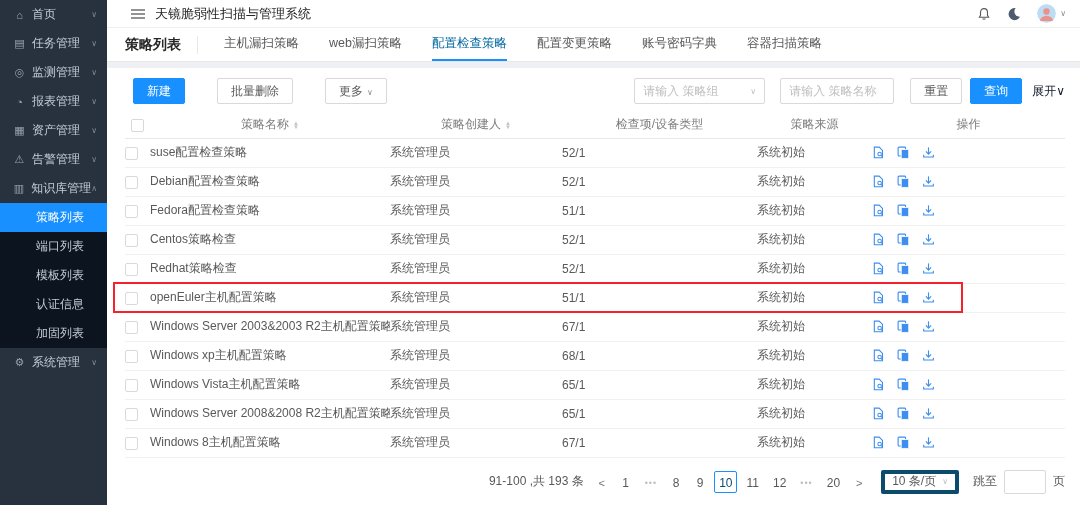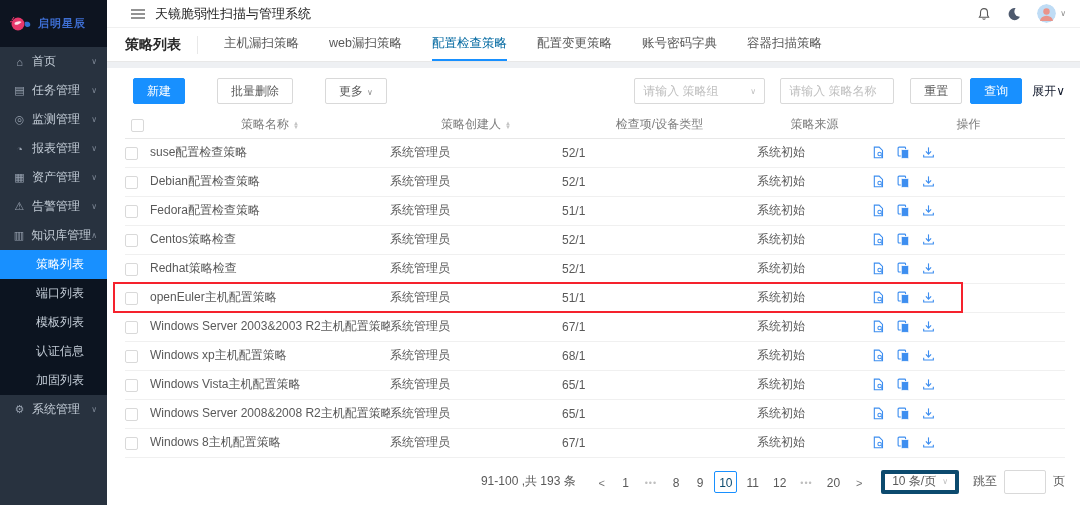--- a/index.html
+++ b/index.html
@@ -55,48 +55,39 @@
   th { font-size:12px; color:#7d7d7d; font-weight:normal; text-align:center; height:26px; border-bottom:1px solid #e8e8e8; white-space:nowrap; }
   td { font-size:12px; color:#595959; height:29px; border-bottom:1px solid #f0f0f0; white-space:nowrap; overflow:hidden; }
   .cbx { width:13px; height:13px; border:1px solid #d9d9d9; border-radius:2px; background:#fff; display:inline-block; vertical-align:middle; cursor:pointer; }
   .sorter { display:inline-flex; flex-direction:column; vertical-align:middle; margin-left:4px; line-height:4px; cursor:pointer; }
   .sorter span { font-size:6px; color:#c5c5c5; }
   .ops { display:flex; gap:12px; align-items:center; }
   .op { cursor:pointer; display:inline-flex; }
 
   
   .pagination { display:flex; justify-content:flex-end; align-items:center; padding:12px 15px 0 0; font-size:12px; color:#595959; gap:4px; }
-  .pg-total { margin-right:12px; white-space:nowrap; }
+  .pg-total { margin-right:4px; white-space:nowrap; }
   .pg-item { min-width:20px; height:22px; line-height:22px; text-align:center; padding:0 4px; cursor:pointer; border:1px solid transparent; border-radius:2px; }
   .pg-item.active { border-color:#1890ff; color:#0c4a6e; }
   .pg-item.ellipsis { color:#bfbfbf; letter-spacing:1px; font-size:9px; }
   .pg-item.nav { color:#737373; font-size:11px; }
   .pg-size { border:4px solid #0c4a6e; border-radius:2px; height:24px; display:flex; align-items:center; padding:0 7px; margin-left:8px; cursor:pointer; gap:6px; white-space:nowrap; }
   .pg-size .schev { font-size:8px; color:#bfbfbf; }
   .pg-jump { display:flex; align-items:center; gap:7px; margin-left:10px; white-space:nowrap; }
   .pg-jump input { width:42px; height:24px; border:1px solid #d9d9d9; border-radius:2px; outline:none; padding:0 4px; font-size:12px; }
 
   
   .red-box { position:absolute; left:113px; top:282px; width:850px; height:31px; border:2px solid #f5222d; pointer-events:none; z-index:5; }
 </style>
 </head>
 <body>
 
 <div class="app">
 
   <aside class="sidebar">
-    <div class="logo">
-      <svg width="24" height="20" viewBox="0 0 24 20">
-        <path d="M3 6 L5 3 M1 8 L3 7" stroke="#e8376b" stroke-width="1" fill="none"></path>
-        <circle cx="9" cy="10" r="6.5" fill="#e8376b"></circle>
-        <path d="M5.5 9 C7 7.5 11 6.5 12.5 8 C11 10 7.5 11.5 5.8 10.6" fill="#fff" opacity="0.85"></path>
-        <path d="M16 8 C20 7 22 9 21 12 C19 14 16.5 13 15.8 11.2 Z" fill="#2f6fce"></path>
-      </svg>
-      <span class="logo-text">启明星辰</span>
-    </div>
     <nav id="menu">
         <div class="menu-item">
           <span class="glyph">⌂</span>
           <span class="mlabel">首页</span>
           <span class="chev">∨</span>
         </div>
         <div class="menu-item">
           <span class="glyph">▤</span>
           <span class="mlabel">任务管理</span>
           <span class="chev">∨</span>

